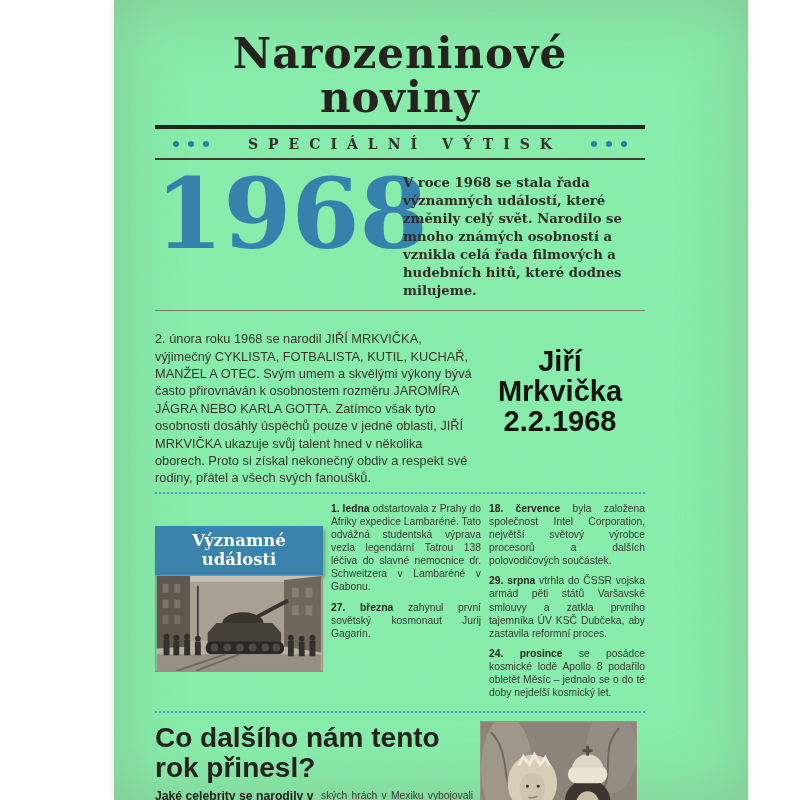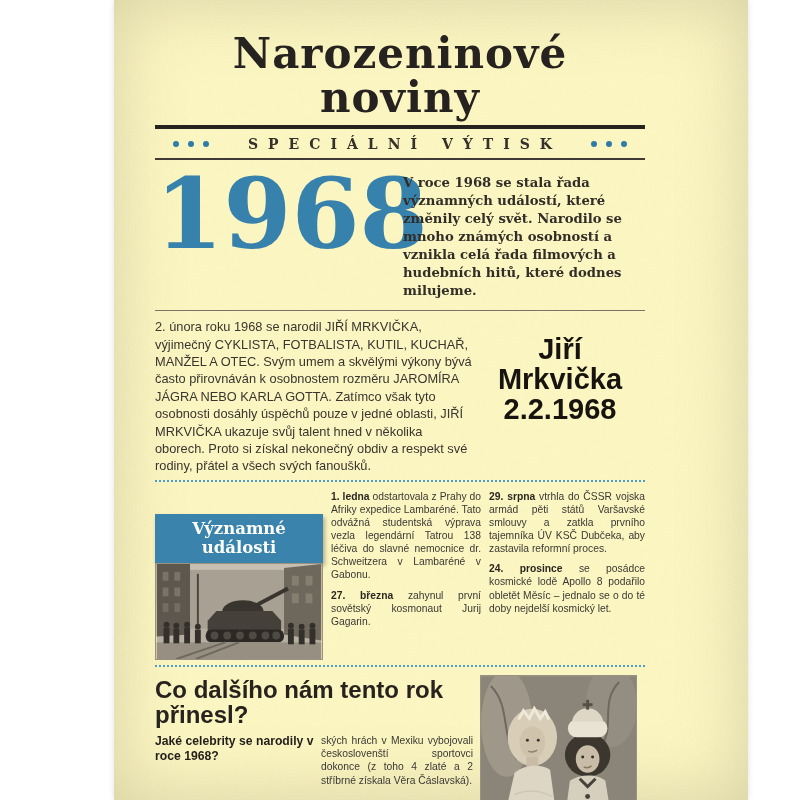--- a/index.html
+++ b/index.html
@@ -1,17 +1,17 @@
 <!DOCTYPE html>
 <html lang="cs"><head>
 <meta charset="utf-8">
 <style>
   html,body{margin:0;padding:0;background:#ffffff;width:800px;height:800px;overflow:hidden;}
   *{box-sizing:border-box;}
-  .paper{position:absolute;left:114px;top:0;width:634px;height:800px;background:#fef9c3;
+  .paper{position:absolute;left:114px;top:0;width:634px;height:800px;background:#86efac;
          box-shadow:inset 0 0 70px rgba(120,105,80,.28), 0 0 6px rgba(0,0,0,.12);}
   .texture{position:absolute;left:0;top:0;width:634px;height:800px;opacity:.5;pointer-events:none;}
   .content{position:absolute;left:41px;top:0;width:490px;}
 
   
   .masthead{padding-top:32px;text-align:center;}
   .np-title{font-family:"DejaVu Serif",serif;font-weight:700;font-size:42px;line-height:1.05;
             color:#262220;letter-spacing:1px;}
   .title-rule{height:4px;background:#262220;margin-top:5px;}
   .subtitle-row{display:flex;align-items:center;justify-content:center;gap:29px;padding:7px 0 6px;}
@@ -23,40 +23,40 @@
 
   
   .year-row{display:flex;margin-top:12px;}
   .year{width:248px;font-family:"DejaVu Serif",serif;font-weight:700;font-size:98px;line-height:.86;
         color:#3781ad;letter-spacing:0px;}
   .intro{flex:1;font-family:"DejaVu Serif",serif;font-weight:700;font-size:13.2px;line-height:18px;
          color:#322d27;margin-top:2px;}
   .solid-rule{border:0;border-top:1px solid #7b7364;margin:10px 0 0;}
 
   
-  .bio-row{display:flex;margin-top:7px;}
+  .bio-row{display:flex;margin-top:19px;}
   .bio{width:320px;font-family:"Liberation Sans",sans-serif;font-size:12.8px;line-height:17.4px;color:#3a352f;}
   .namebox{flex:1;text-align:center;padding-top:16px;font-family:"Liberation Sans",sans-serif;
            font-weight:700;font-size:29px;line-height:30px;color:#17140f;}
   .dotted-rule{border:0;border-bottom:2px dotted #4f9cc6;margin:5px 0 8px;}
 
   
   .events{display:grid;grid-template-columns:168px 150px 156px;column-gap:8px;width:490px;}
   .banner{background:#3a83ac;color:#fdfdf8;font-family:"DejaVu Serif",serif;font-weight:700;
           font-size:16.5px;text-align:center;padding:5px 0 6px;box-shadow:2px 3px 4px rgba(50,40,30,.35);margin-top:24px;}
   .photo{display:block;border:1px solid #9a9183;}
   .event{font-family:"Liberation Sans",sans-serif;font-size:10.3px;line-height:13.1px;color:#3b3833;
          text-align:justify;margin:0 0 7px;}
   .event b,.article-text b{color:#2b2722;}
 
   
   .more{display:grid;grid-template-columns:159px 152px 157px;column-gap:7px;width:490px;
         grid-template-rows:auto 1fr;margin-top:2px;}
   .more-headline{grid-column:1/3;grid-row:1;font-family:"Liberation Sans",sans-serif;font-weight:700;
-                 font-size:24px;line-height:1.05;color:#27221d;margin:2px 0 7px;}
+                 font-size:28px;line-height:1.05;color:#27221d;margin:2px 0 7px;}
   .mcol1{grid-column:1;grid-row:2;}
   .mcol2{grid-column:2;grid-row:2;}
   .mcol3{grid-column:3;grid-row:1/3;}
   .article-title{font-family:"Liberation Sans",sans-serif;font-weight:700;font-size:12.2px;
                  line-height:1.2;color:#221e19;margin:7px 0 4px;}
   .article-title.first{margin-top:0;}
   .article-text{font-family:"Liberation Sans",sans-serif;font-size:10.3px;line-height:13.1px;
                 color:#3b3833;text-align:justify;margin:0 0 5px;}
   .couple-wrap{margin:0 0 6px;}
 </style>
@@ -158,20 +158,21 @@
             <circle cx="159" cy="63" r="3"></circle>
               <rect x="156" y="66" width="6" height="16"></rect>
           </g>
         </svg>
       </div>
       <div>
         <p class="event"><b>1. ledna</b> odstartovala z Prahy do Afriky expedice Lambaréné. Tato odvážná studentská výprava vezla legendární Tatrou 138 léčiva do slavné nemocnice dr. Schweitzera v Lambaréné v Gabonu.</p>
         <p class="event"><b>27. března</b> zahynul první sovětský kosmonaut Jurij Gagarin.</p>
       </div>
       <div>
+        <p class="event"><b>18. července</b> byla založena společnost Intel Corporation, největší světový výrobce procesorů a dalších polovodičových součástek.</p>
         <p class="event"><b>29. srpna</b> vtrhla do ČSSR vojska armád pěti států Varšavské smlouvy a zatkla prvního tajemníka ÚV KSČ Dubčeka, aby zastavila reformní proces.</p>
         <p class="event"><b>24. prosince</b> se posádce kosmické lodě Apollo 8 podařilo obletět Měsíc – jednalo se o do té doby nejdelší kosmický let.</p>
       </div>
     </div>
     <hr class="dotted-rule">
 
     <div class="more">
       <div class="more-headline">Co dalšího nám tento rok přinesl?</div>
 
       <div class="mcol1">

